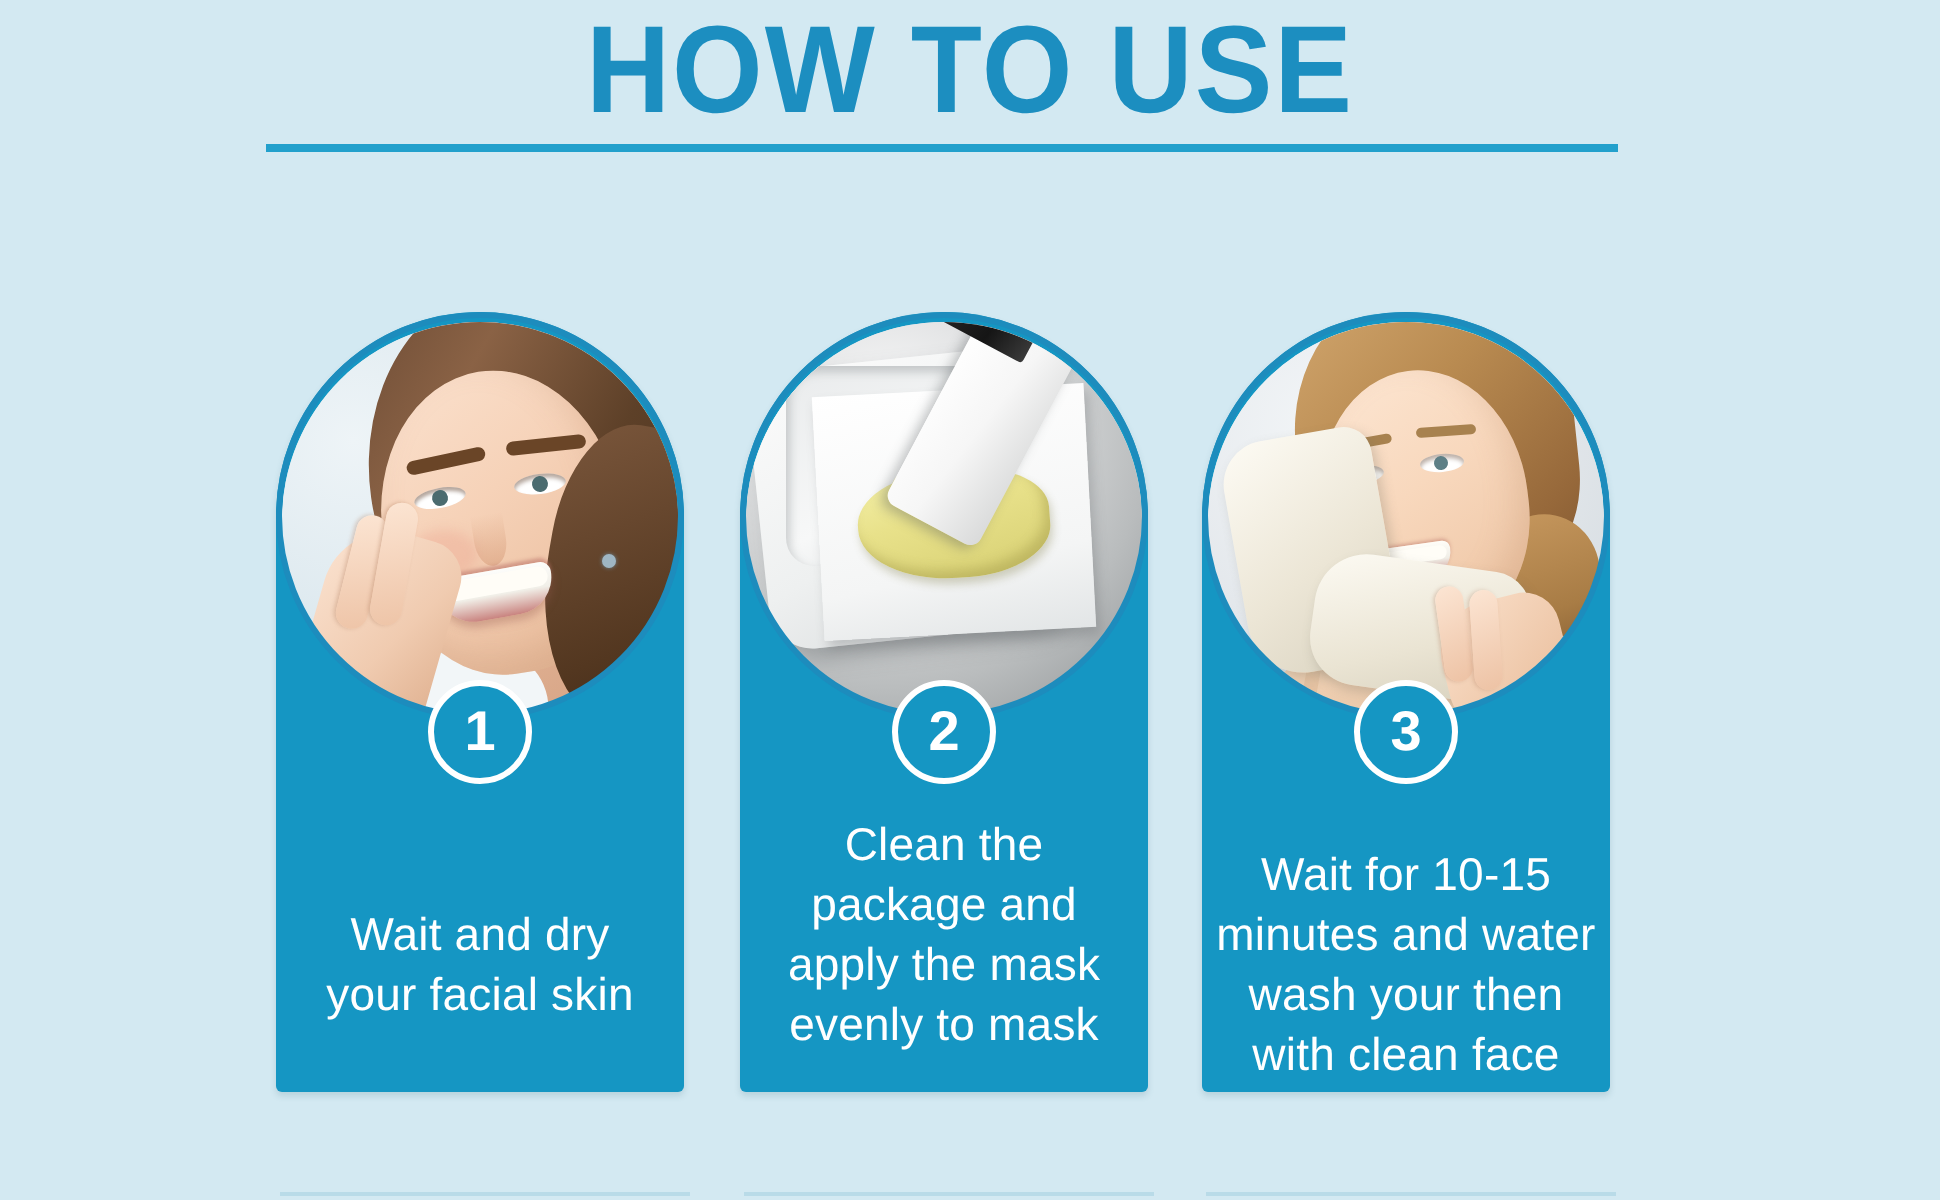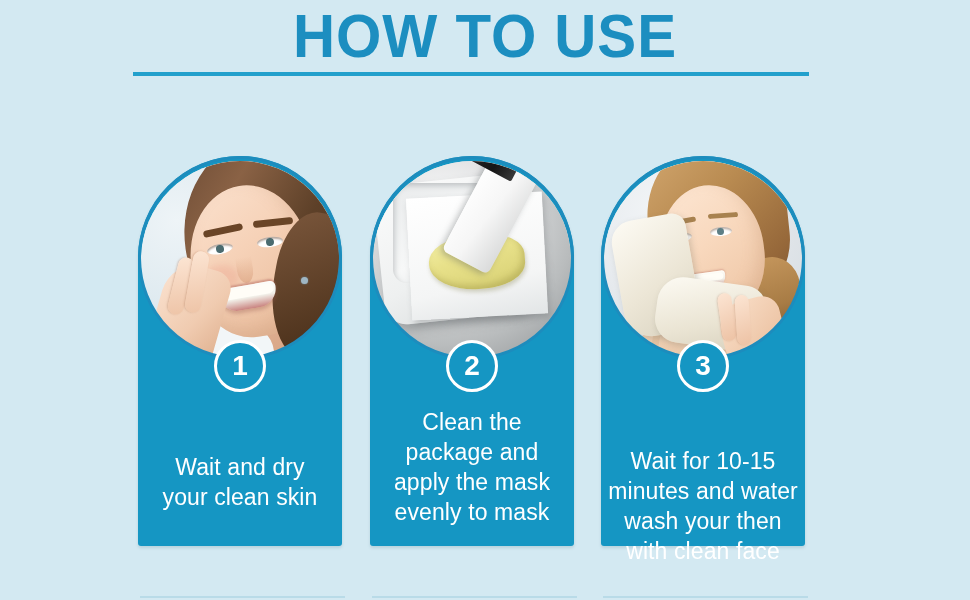--- a/index.html
+++ b/index.html
@@ -463,21 +463,21 @@
     left: 4px;
     width: 196px;
     color: #ffffff;
     font-size: 23px;
     line-height: 30px;
     text-align: center;
     letter-spacing: 0.1px;
   }
   .caption.lines-2 { top: 296px; }
   .caption.lines-5 { top: 251px; }
-  .caption.lines-4 { top: 266px; margin-top: 24px; }
+  .caption.lines-4 { top: 266px; }
   .caption .ln { display: block; white-space: nowrap; }
 
   
   .bottom-rule {
     position: absolute;
     top: 596px;
     height: 2px;
     background: #b9dbe8;
   }
   .bottom-rule.b1 { left: 140px; width: 205px; }
@@ -516,21 +516,21 @@
             <div class="p1-earring"></div>
             <div class="p1-hand"></div>
             <div class="p1-finger1"></div>
             <div class="p1-finger2"></div>
           </div>
         </div>
         <div class="panel-ring"></div>
         <div class="badge">1</div>
         <div class="caption lines-2">
           <span class="ln">Wait and dry</span>
-          <span class="ln">your clean skin</span>
+          <span class="ln">your facial skin</span>
         </div>
       </div>
     </div>
 
     <div class="step s2">
       <div class="panel">
         <div class="photo">
           <div class="photo-inner">
             <div class="p2-bg"></div>
             <div class="p2-tray"></div>

